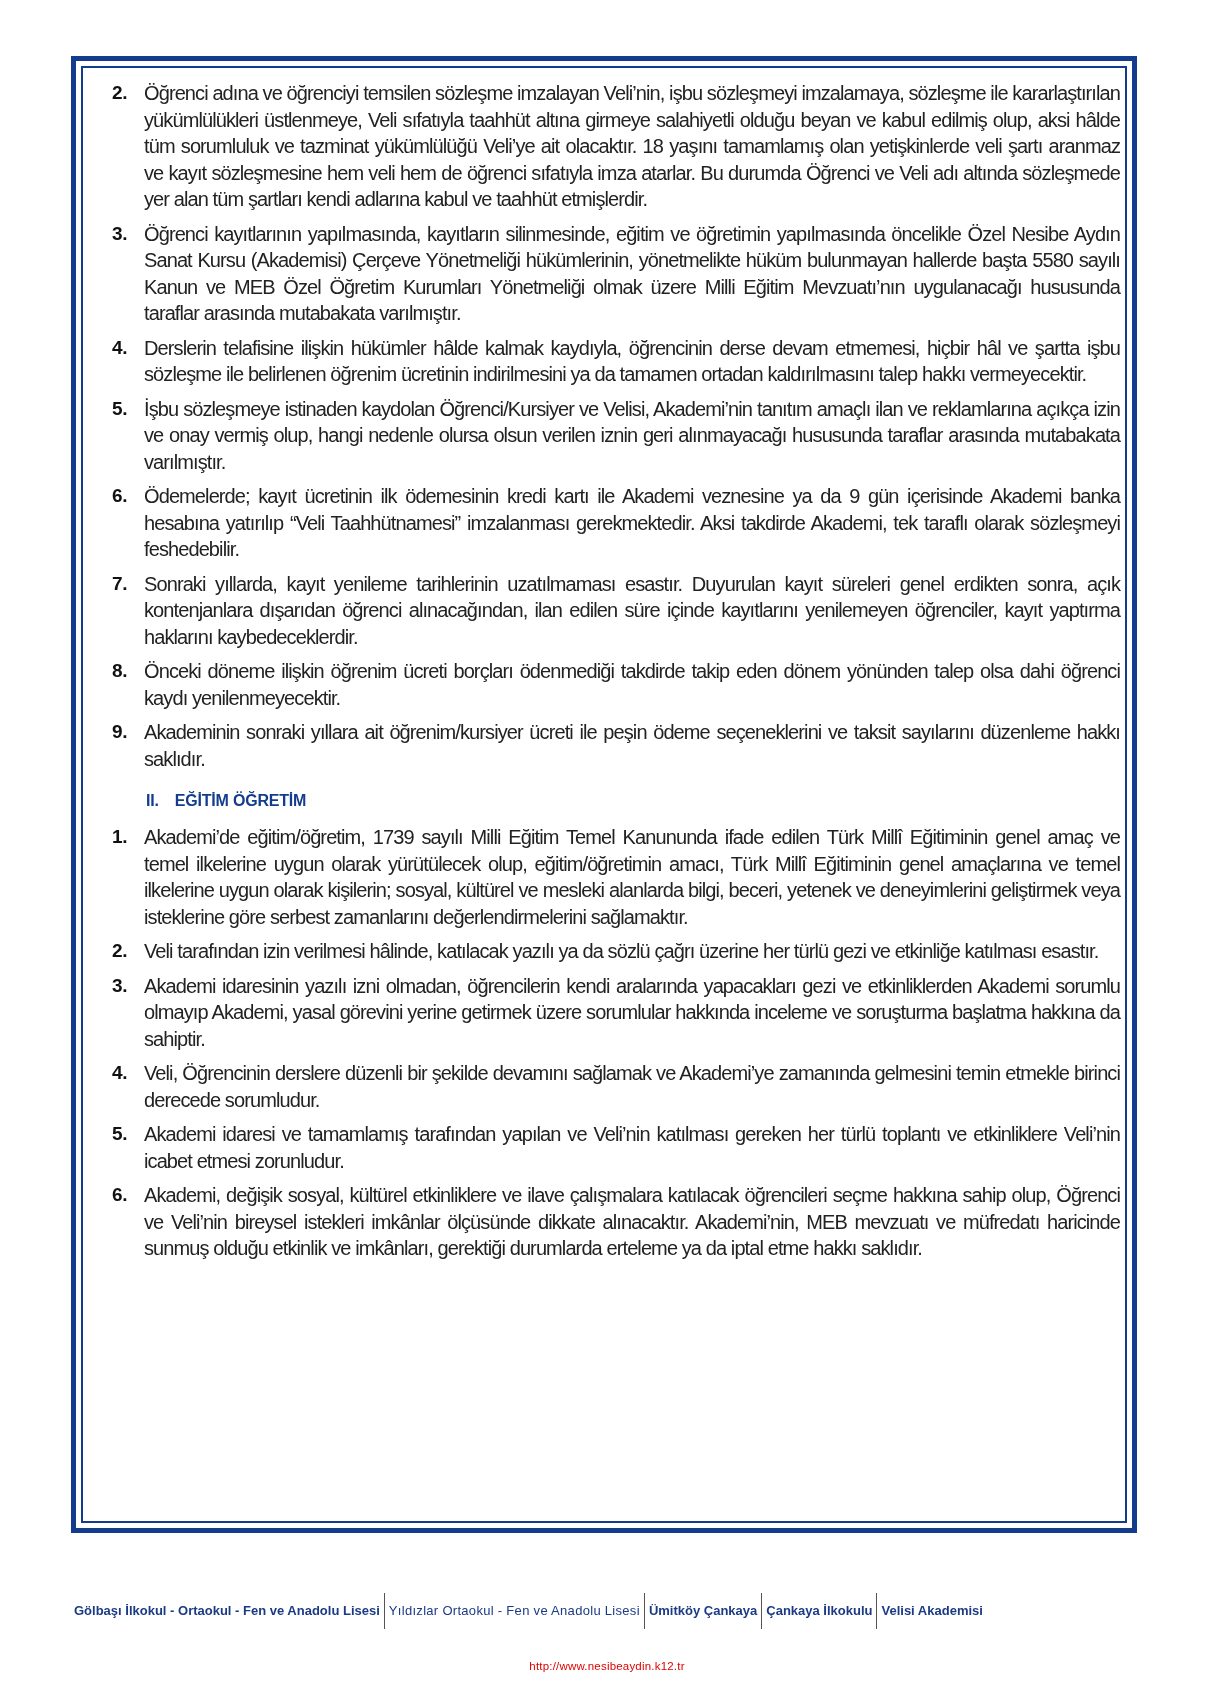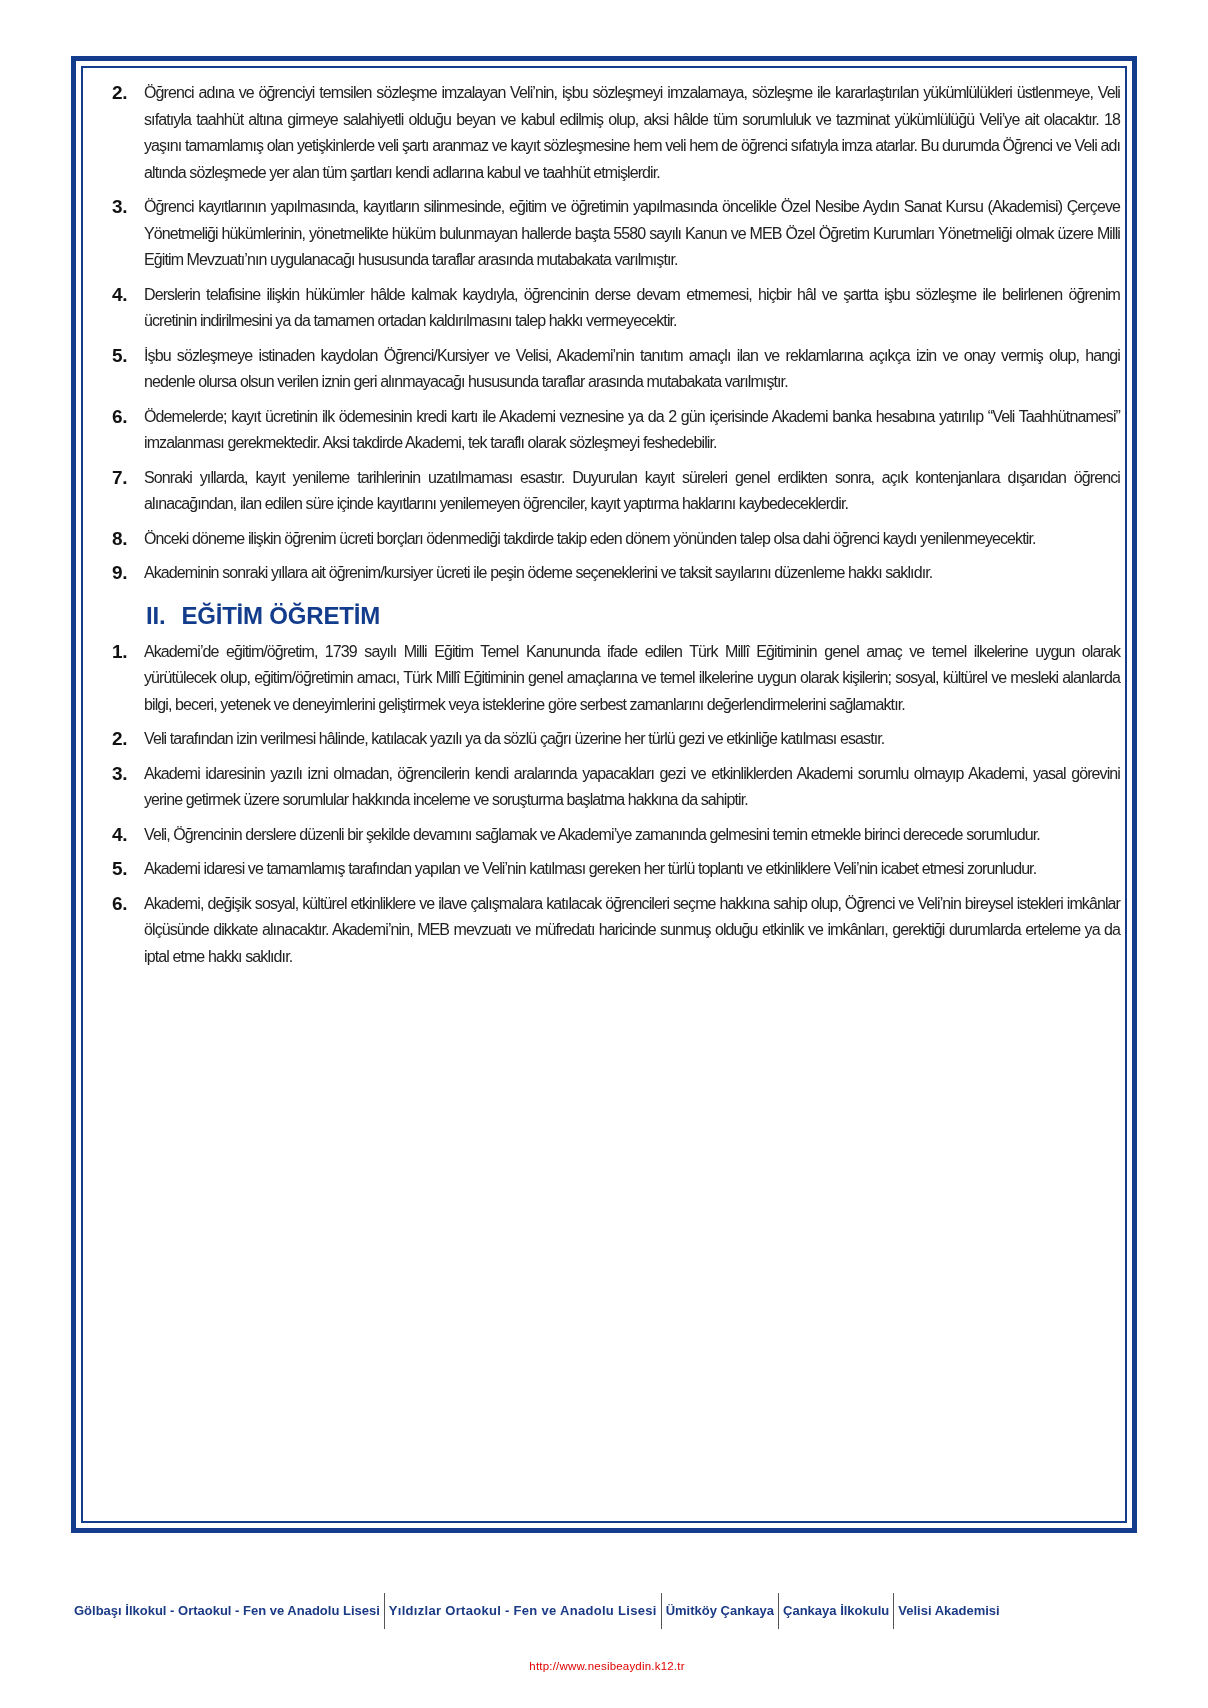--- a/index.html
+++ b/index.html
@@ -6,28 +6,28 @@
   body { width: 1208px; height: 1708px; position: relative; overflow: hidden;
          font-family: "Liberation Sans", sans-serif; color: #1a1a1a; }
   .frame-outer { position: absolute; left: 71px; top: 56px; width: 1066px; height: 1477px;
                  box-sizing: border-box; border: 5px solid #133d8c; }
   .frame-inner { position: absolute; left: 5px; top: 5px; right: 5px; bottom: 5px;
                  border: 2px solid #133d8c; }
   .content { position: absolute; left: 112px; top: 80px; width: 1008px; }
   .item { display: flex; margin-bottom: 8px; }
   .num { width: 32px; flex: 0 0 32px; font-weight: bold; font-size: 19px; line-height: 26.5px;
          letter-spacing: -0.3px; color: #111; }
-  .text { flex: 1; font-size: 16px; line-height: 26.5px; text-align: justify;
+  .text { flex: 1; font-size: 20px; line-height: 26.5px; text-align: justify;
           letter-spacing: -0.9px; word-spacing: 0px; font-stretch: condensed; color: #222; }
-  .section-title { margin: 14px 0 8px 34px; color: #133d8c; font-weight: bold; font-size: 24px;
+  .section-title { margin: 14px 0 8px 34px; color: #133d8c; font-weight: bold; font-size: 16px;
                    letter-spacing: -0.2px; line-height: 30px; display: flex; gap: 16px; }
   .footer { position: absolute; top: 1593px; left: 70px; width: 1080px; display: flex;
             align-items: center; font-size: 13px; white-space: nowrap; }
   .footer .school { padding: 0 4px; color: #1b3a85; font-weight: bold; line-height: 14px; }
-  .footer .school.light { font-weight: bold; letter-spacing: 0.3px; }
+  .footer .school.light { font-weight: normal; letter-spacing: 0.3px; }
   .footer .sep { width: 1px; height: 36px; background: #555; }
   .url { position: absolute; top: 1660px; left: 3px; width: 100%; text-align: center;
          color: #e00000; font-size: 11.5px; letter-spacing: 0.2px; }
 </style>
 </head>
 <body>
 
 <div class="frame-outer">
   <div class="frame-inner"></div>
 </div>
@@ -45,21 +45,21 @@
     <div class="item">
         <span class="num">4.</span>
         <span class="text">Derslerin telafisine ilişkin hükümler hâlde kalmak kaydıyla, öğrencinin derse devam etmemesi, hiçbir hâl ve şartta işbu sözleşme ile belirlenen öğrenim ücretinin indirilmesini ya da tamamen ortadan kaldırılmasını talep hakkı vermeyecektir.</span>
       </div>
     <div class="item">
         <span class="num">5.</span>
         <span class="text">İşbu sözleşmeye istinaden kaydolan Öğrenci/Kursiyer ve Velisi, Akademi’nin tanıtım amaçlı ilan ve reklamlarına açıkça izin ve onay vermiş olup, hangi nedenle olursa olsun verilen iznin geri alınmayacağı hususunda taraflar arasında mutabakata varılmıştır.</span>
       </div>
     <div class="item">
         <span class="num">6.</span>
-        <span class="text">Ödemelerde; kayıt ücretinin ilk ödemesinin kredi kartı ile Akademi veznesine ya da 2 gün içerisinde Akademi banka hesabına yatırılıp “Veli Taahhütnamesi” imzalanması gerekmektedir. Aksi takdirde Akademi, tek taraflı olarak sözleşmeyi feshedebilir.</span>
+        <span class="text">Ödemelerde; kayıt ücretinin ilk ödemesinin kredi kartı ile Akademi veznesine ya da 9 gün içerisinde Akademi banka hesabına yatırılıp “Veli Taahhütnamesi” imzalanması gerekmektedir. Aksi takdirde Akademi, tek taraflı olarak sözleşmeyi feshedebilir.</span>
       </div>
     <div class="item">
         <span class="num">7.</span>
         <span class="text">Sonraki yıllarda, kayıt yenileme tarihlerinin uzatılmaması esastır. Duyurulan kayıt süreleri genel erdikten sonra, açık kontenjanlara dışarıdan öğrenci alınacağından, ilan edilen süre içinde kayıtlarını yenilemeyen öğrenciler, kayıt yaptırma haklarını kaybedeceklerdir.</span>
       </div>
     <div class="item">
         <span class="num">8.</span>
         <span class="text">Önceki döneme ilişkin öğrenim ücreti borçları ödenmediği takdirde takip eden dönem yönünden talep olsa dahi öğrenci kaydı yenilenmeyecektir.</span>
       </div>
     <div class="item">

